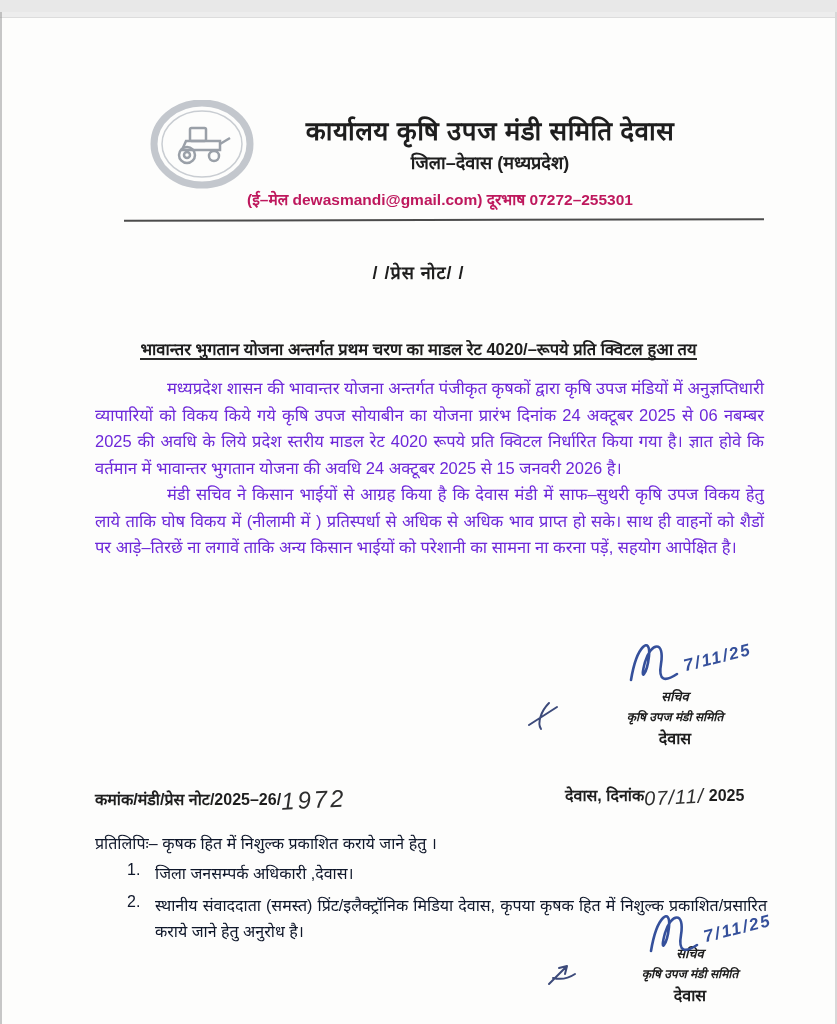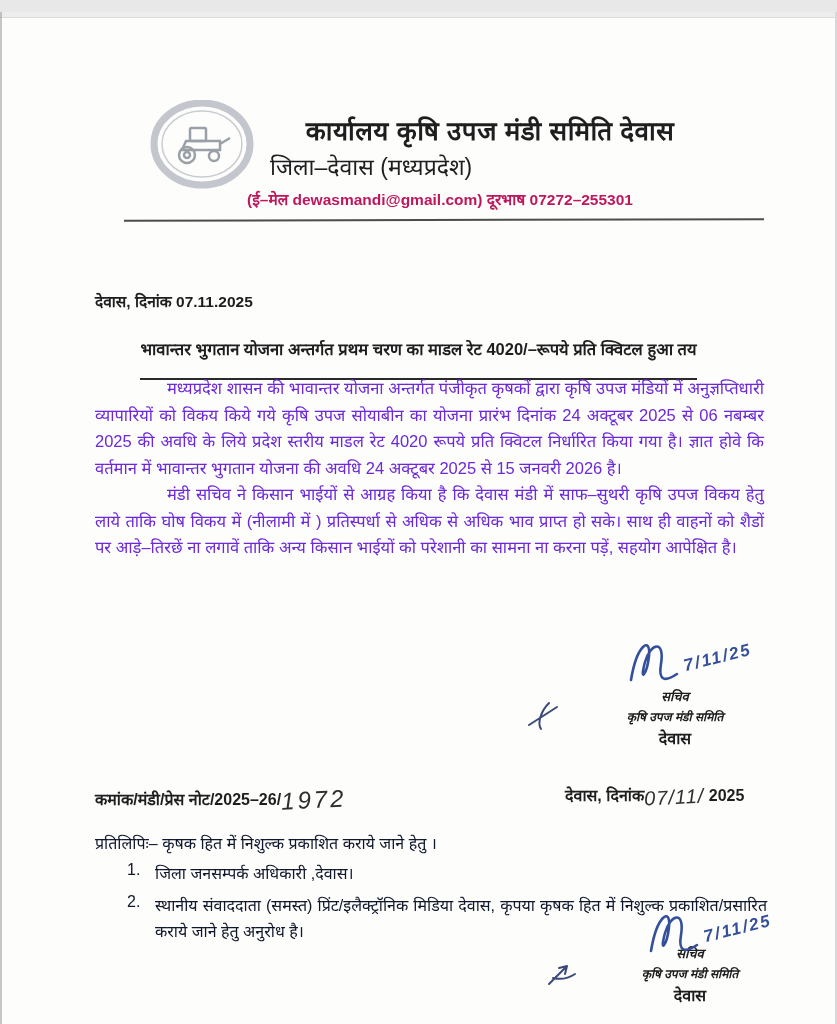--- a/index.html
+++ b/index.html
@@ -12,28 +12,28 @@
     font-family:"Liberation Sans","DejaVu Sans",sans-serif;
     color:#1e1e1e;
   }
   .scan-edge-top{position:absolute;left:0;top:0;width:837px;height:5px;background:#ededed;border-bottom:1px solid #dcdcdc;}
   .scan-edge-left{position:absolute;left:0;top:0;width:2px;height:1024px;background:#9a9a9a;opacity:.55;}
   .scan-edge-right{position:absolute;right:0;top:0;width:2px;height:1024px;background:#d8d8d8;}
 
   
   .logo{position:absolute;left:150px;top:88px;width:104px;height:92px;}
   .org-name{position:absolute;left:270px;top:100px;width:440px;text-align:center;font-size:26px;font-weight:bold;letter-spacing:.5px;}
-  .district-line{position:absolute;left:270px;top:138px;width:440px;text-align:left;font-size:23px;font-weight:normal;}
+  .district-line{position:absolute;left:270px;top:138px;width:440px;text-align:center;font-size:18px;font-weight:bold;}
   .contact-line{position:absolute;left:130px;top:176px;width:620px;text-align:center;font-size:15.5px;font-weight:bold;color:#be185d;}
   .header-rule{position:absolute;left:124px;top:207px;width:640px;height:2px;background:#4c4c4c;transform:rotate(-0.15deg);}
 
   .press-note-title{position:absolute;left:0;top:248px;width:837px;text-align:center;font-size:18px;font-weight:bold;letter-spacing:1px;}
   .place-date{position:absolute;left:95px;top:278px;font-size:15.5px;font-weight:bold;}
   .subject{position:absolute;left:0;top:325px;width:837px;text-align:center;font-size:16.5px;font-weight:bold;}
-  .subject span{border-bottom:2px solid #2a2a2a;padding-bottom:20px;}
+  .subject span{border-bottom:2px solid #2a2a2a;padding-bottom:0;}
 
   .body-text{position:absolute;left:95px;top:363px;width:669px;font-size:16.5px;line-height:26.5px;text-align:justify;color:#6d28d9;}
   .body-text p{margin:0;text-indent:72px;font-weight:500;}
 
   
   .sig-block{position:absolute;text-align:center;font-weight:bold;color:#1d1d1d;}
   .sig1{left:555px;top:622px;width:240px;}
   .sig2{left:575px;top:893px;width:230px;}
   .sig-row{position:relative;height:52px;}
   .sig-svg{position:absolute;left:70px;top:0;}
@@ -87,21 +87,21 @@
         <circle cx="64" cy="56" r="5"></circle>
         <path d="M70 44 l10 -6"></path>
       </g>
     </svg>
   </div>
   <div class="org-name">कार्यालय कृषि उपज मंडी समिति देवास</div>
   <div class="district-line">जिला–देवास (मध्यप्रदेश)</div>
   <div class="contact-line"><span>(ई–मेल </span><span>dewasmandi@gmail.com</span><span>) दूरभाष 07272–255301</span></div>
   <div class="header-rule"></div>
 
-  <div class="place-date">देवास, दिनांक 07.11.2025</div>
+  <div class="press-note-title">/ /प्रेस नोट/ /</div>
   <div class="subject"><span>भावान्तर भुगतान योजना अन्तर्गत प्रथम चरण का माडल रेट 4020/–रूपये प्रति क्विटल हुआ तय</span></div>
 
   <div class="body-text">
     <p>मध्यप्रदेश शासन की भावान्तर योजना अन्तर्गत पंजीकृत कृषकों द्वारा कृषि उपज मंडियों में अनुज्ञप्तिधारी व्यापारियों को विकय  किये गये कृषि उपज सोयाबीन का योजना प्रारंभ दिनांक 24 अक्टूबर 2025 से 06 नबम्बर 2025 की अवधि के लिये प्रदेश स्तरीय माडल रेट 4020 रूपये प्रति क्विटल निर्धारित किया गया है। ज्ञात होवे कि वर्तमान में भावान्तर भुगतान योजना की अवधि 24 अक्टूबर 2025 से 15 जनवरी 2026 है।</p>
     <p>मंडी सचिव ने किसान भाईयों से आग्रह किया है कि देवास मंडी में साफ–सुथरी कृषि उपज विकय हेतु लाये ताकि घोष विकय में (नीलामी में ) प्रतिस्पर्धा से अधिक से अधिक भाव प्राप्त हो सके। साथ ही वाहनों को शैडों पर आड़े–तिरछें ना लगावें ताकि अन्य किसान भाईयों को परेशानी का सामना ना करना पड़ें, सहयोग आपेक्षित है।</p>
   </div>
 
   <div class="sig-block sig1">
     <div class="sig-row">
       <svg class="sig-svg" width="60" height="52" viewBox="0 0 60 52">

